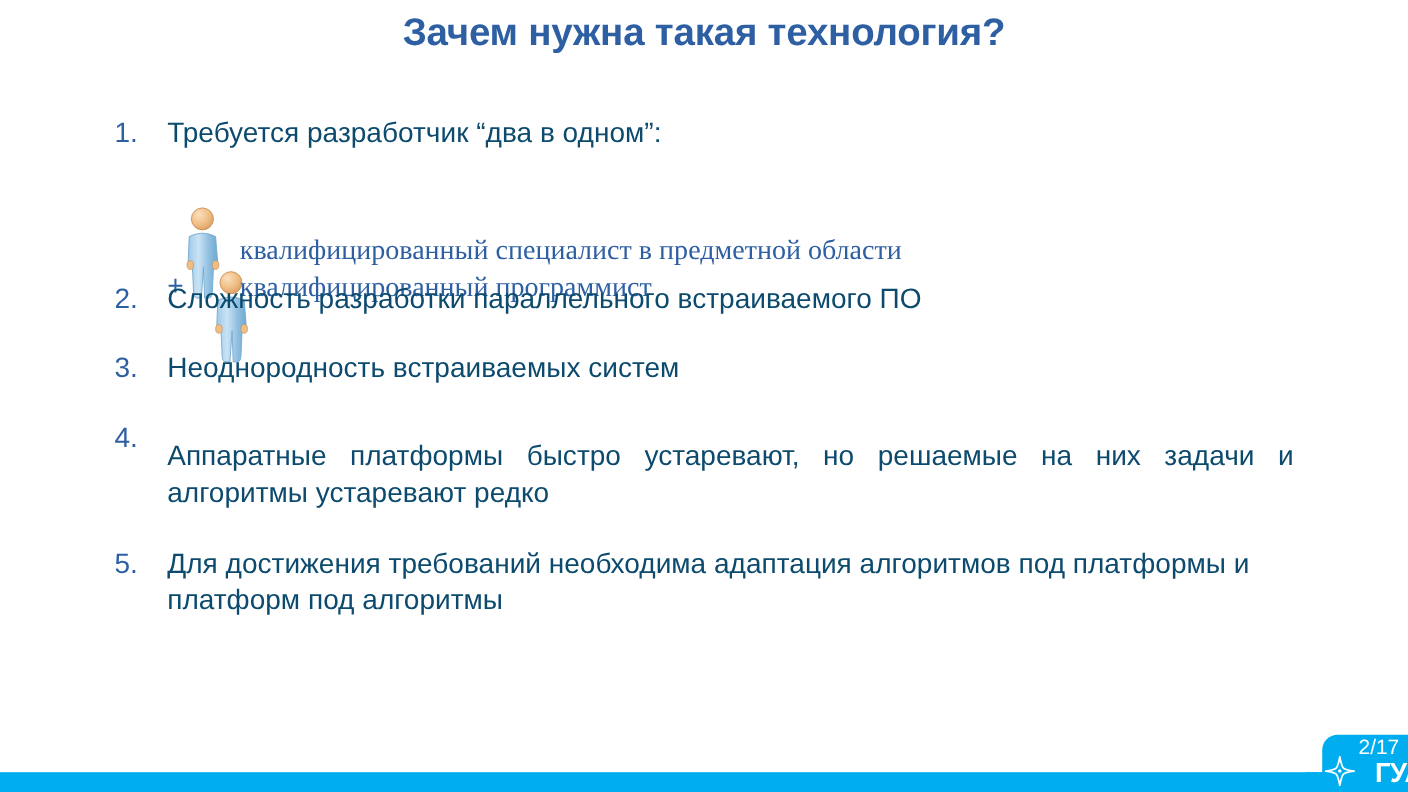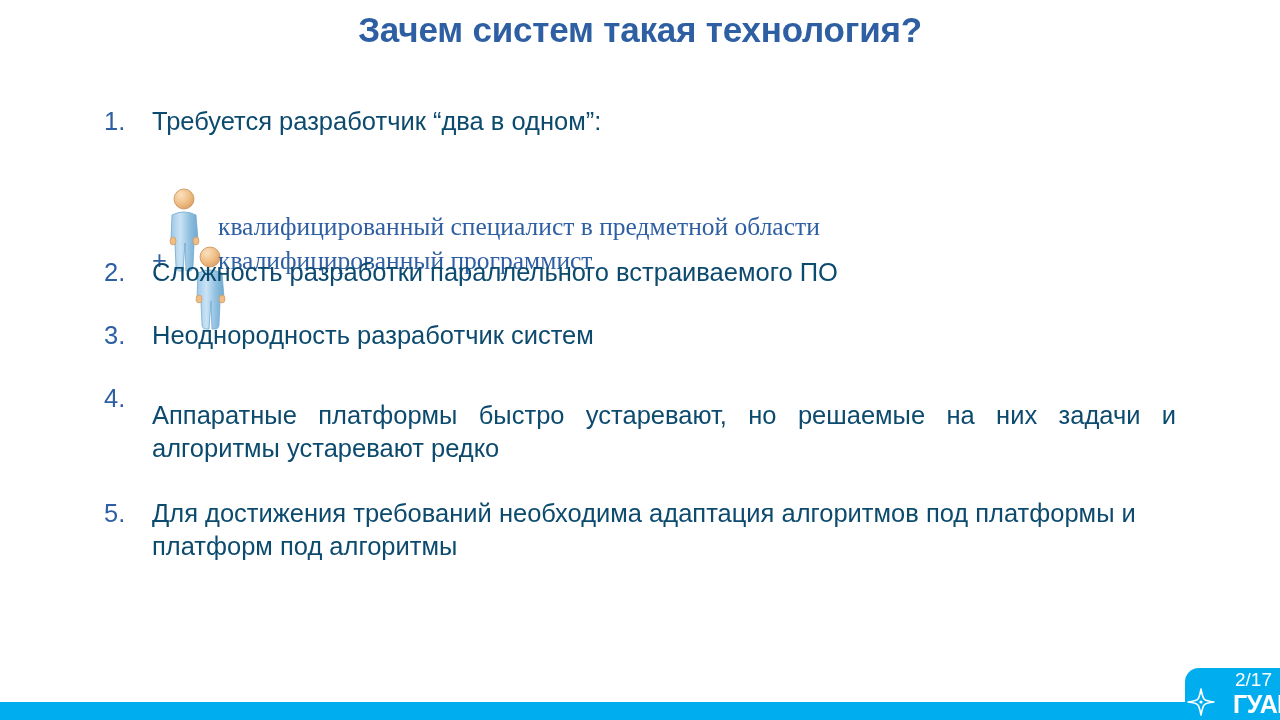--- a/index.html
+++ b/index.html
@@ -133,21 +133,21 @@
     bottom: 0;
     width: 1280px;
     height: 18px;
     background: #00AEEF;
   }
 
   #logo-tab {
     position: absolute;
     right: 0;
     bottom: 0;
-    width: 95px;
+    width: 78px;
     height: 52px;
     background: #00AEEF;
     border-top-left-radius: 14px;
   }
   
   #logo-tab::before {
     content: "";
     position: absolute;
     left: -16px;
     bottom: 0;
@@ -192,21 +192,21 @@
     line-height: 27px;
     font-weight: 700;
     letter-spacing: -0.5px;
   }
 </style>
 </head>
 <body>
 
 <div id="slide">
 
-  <div id="slide-title">Зачем систем такая технология?</div>
+  <div id="slide-title">Зачем нужна такая технология?</div>
 
   <div id="body-list">
 
     <div class="list-item" id="item-1">
       <div class="item-marker">1.</div>
       <div class="item-text">Требуется разработчик “два в одном”:</div>
     </div>
 
     <div id="subblock">
 
@@ -261,21 +261,21 @@
       <div class="sub-line" id="sub-line-2">квалифицированный программист</div>
     </div>
 
     <div class="list-item" id="item-2">
       <div class="item-marker">2.</div>
       <div class="item-text">Сложность разработки параллельного встраиваемого ПО</div>
     </div>
 
     <div class="list-item" id="item-3">
       <div class="item-marker">3.</div>
-      <div class="item-text">Неоднородность разработчик систем</div>
+      <div class="item-text">Неоднородность встраиваемых систем</div>
     </div>
 
     <div class="list-item" id="item-4">
       <div class="item-marker">4.</div>
       <div class="item-text justified">Аппаратные платформы быстро устаревают, но решаемые на них задачи и алгоритмы устаревают редко</div>
     </div>
 
     <div class="list-item" id="item-5">
       <div class="item-marker">5.</div>
       <div class="item-text">Для достижения требований необходима адаптация алгоритмов под платформы и платформ под алгоритмы</div>

